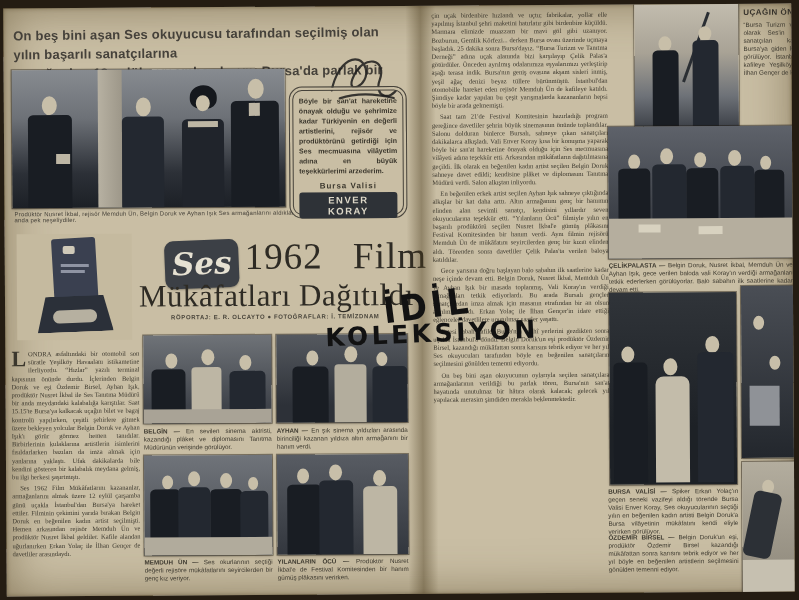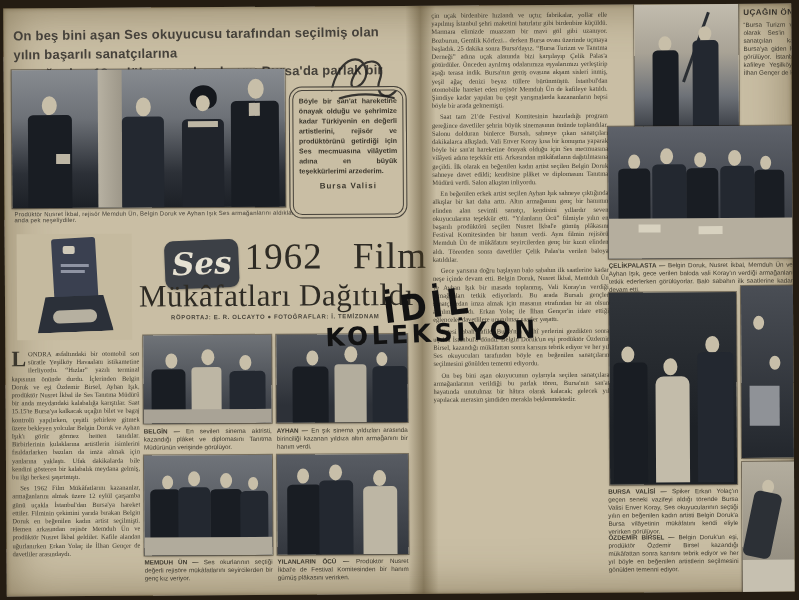--- a/index.html
+++ b/index.html
@@ -89,20 +89,21 @@
       <div class="ph light" style="left:176px;top:52px;width:30px;height:6px;"></div>
       <div class="ph head" style="left:236px;top:10px;width:16px;height:20px;"></div>
       <div class="ph suit" style="left:219px;top:32px;width:48px;height:106px;"></div>
       <div class="ph light" style="left:237px;top:34px;width:11px;height:13px;"></div>
     </div>
     <div class="abs tinycap" style="left:10px;top:203px;width:292px;">Prodüktör Nusret İkbal, rejisör Memduh Ün, Belgin Doruk ve Ayhan Işık Ses armağanlarını aldıkları anda pek neşeliydiler.</div>
 
     <div class="abs notebox">
       <div class="ntext">Böyle bir san'at hareketine önayak olduğu ve şehrimize kadar Türkiyenin en değerli artistlerini, rejisör ve prodüktörünü getirdiği için Ses mecmuasına vilâyetim adına en büyük teşekkürlerimi arzederim.</div>
       <div class="role">Bursa Valisi</div>
+      <div><span class="name">ENVER KORAY</span></div>
     </div>
 
     <div class="photo" style="left:12px;top:226px;width:115px;height:106px;background:#c5ba9f;box-shadow:none;">
       <div class="ph" style="left:36px;top:4px;width:44px;height:66px;background:#3a4050;border-radius:3px;transform:rotate(-3deg);"></div>
       <div class="ph" style="left:46px;top:12px;width:12px;height:8px;background:#cfc9b9;border-radius:2px;"></div>
       <div class="ph" style="left:44px;top:30px;width:28px;height:3px;background:#8f94a3;"></div>
       <div class="ph" style="left:44px;top:36px;width:24px;height:3px;background:#8f94a3;"></div>
       <div class="ph" style="left:20px;top:62px;width:76px;height:36px;background:#2b3039;clip-path:polygon(12% 0,88% 0,100% 100%,0 100%);transform:rotate(-2deg);"></div>
       <div class="ph" style="left:36px;top:76px;width:44px;height:13px;background:#b6b0a0;border-radius:7px;transform:rotate(-2deg);"></div>
     </div>

